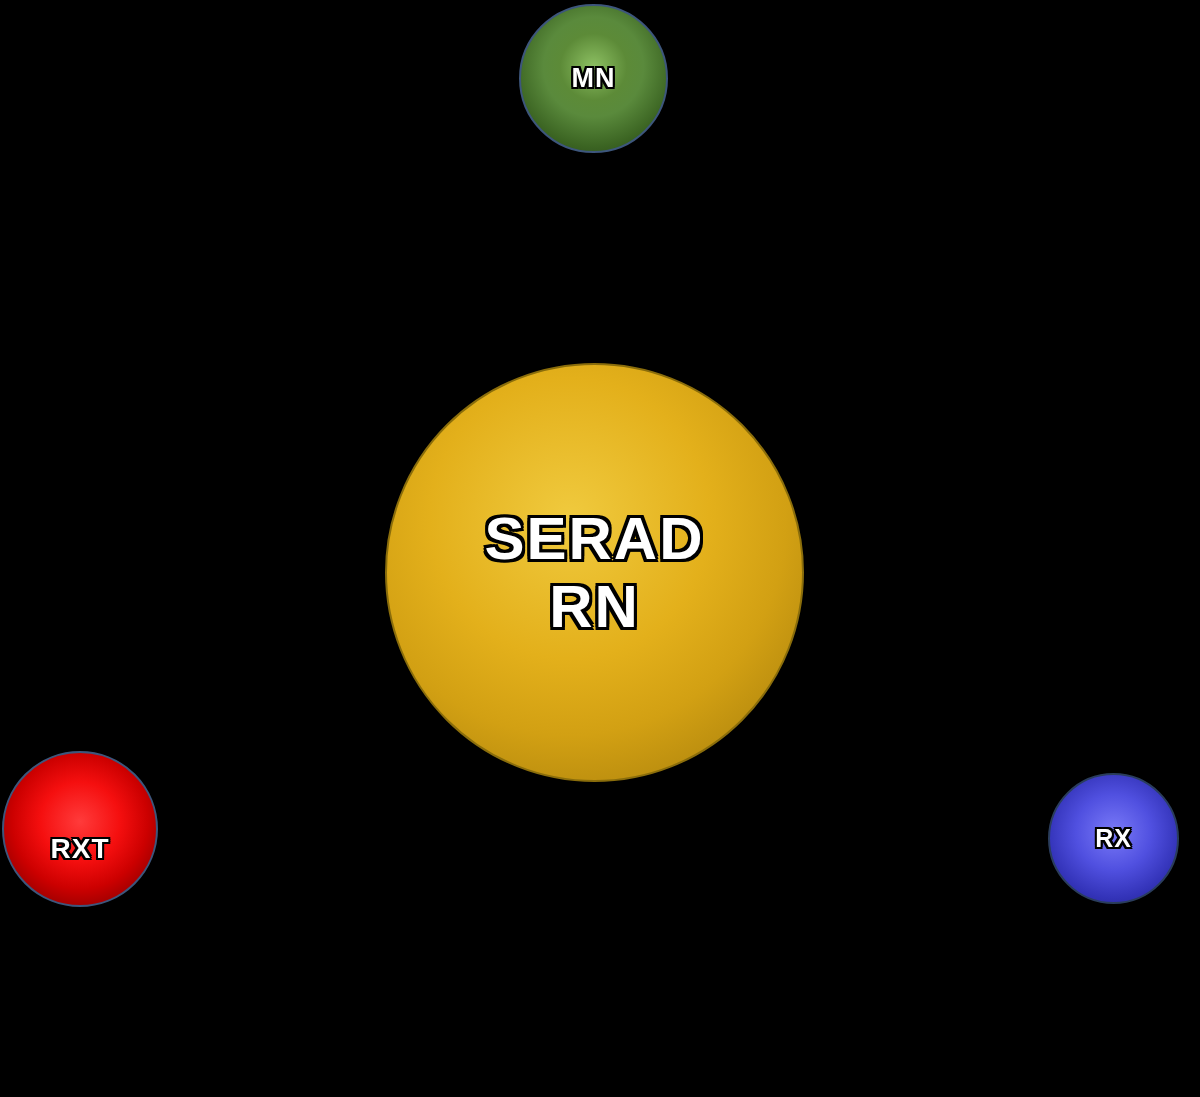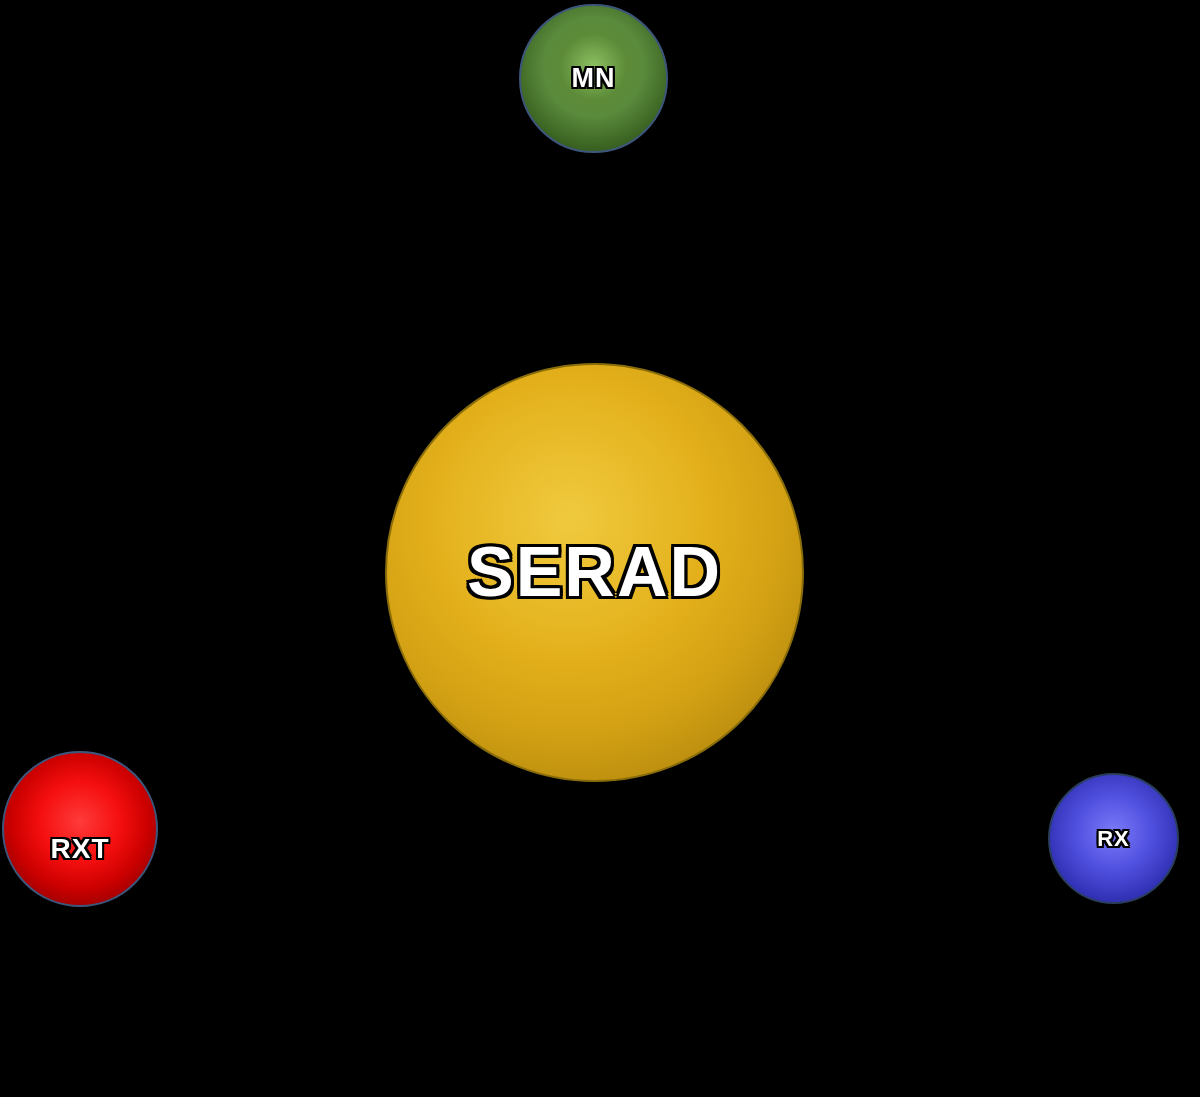--- a/index.html
+++ b/index.html
@@ -54,21 +54,21 @@
     top: 363px;
     width: 419px;
     height: 419px;
     background: radial-gradient(circle at 44% 37%,
       #f0ca3e 0%, #e3b01b 40%, #d2a013 62%, #b68a0e 82%, #97730a 100%);
     background-color: #d4a017;
     border: 2px solid #8a6d0b;
     flex-direction: column;
   }
   .node-serad .node-label {
-    font-size: 70px;
+    font-size: 60px;
     line-height: 1.12;
     letter-spacing: 2px;
     text-shadow:
       -3px -3px 0 #000, 3px -3px 0 #000,
       -3px 3px 0 #000, 3px 3px 0 #000,
       0 -3px 0 #000, 0 3px 0 #000,
       -3px 0 0 #000, 3px 0 0 #000;
   }
 
   
@@ -88,33 +88,34 @@
   .node-rx {
     left: 1048px;
     top: 773px;
     width: 131px;
     height: 131px;
     background: radial-gradient(circle at 50% 45%,
       #7a7af8 0%, #5050e0 40%, #3333b8 70%, #1d1d80 100%);
     background-color: #3c3cc8;
     border: 2px solid #2a3d5c;
   }
-  .node-rx .node-label { font-size: 22px; }
+  .node-rx .node-label { font-size: 25px; }
 </style>
 </head>
 <body>
 
 <div class="canvas">
 
   <div class="node node-mn">
     <span class="node-label">MN</span>
   </div>
 
   <div class="node node-serad">
     <span class="node-label">SERAD</span>
+    <span class="node-label">RN</span>
   </div>
 
   <div class="node node-rxt">
     <span class="node-label">RXT</span>
   </div>
 
   <div class="node node-rx">
     <span class="node-label">RX</span>
   </div>
 

